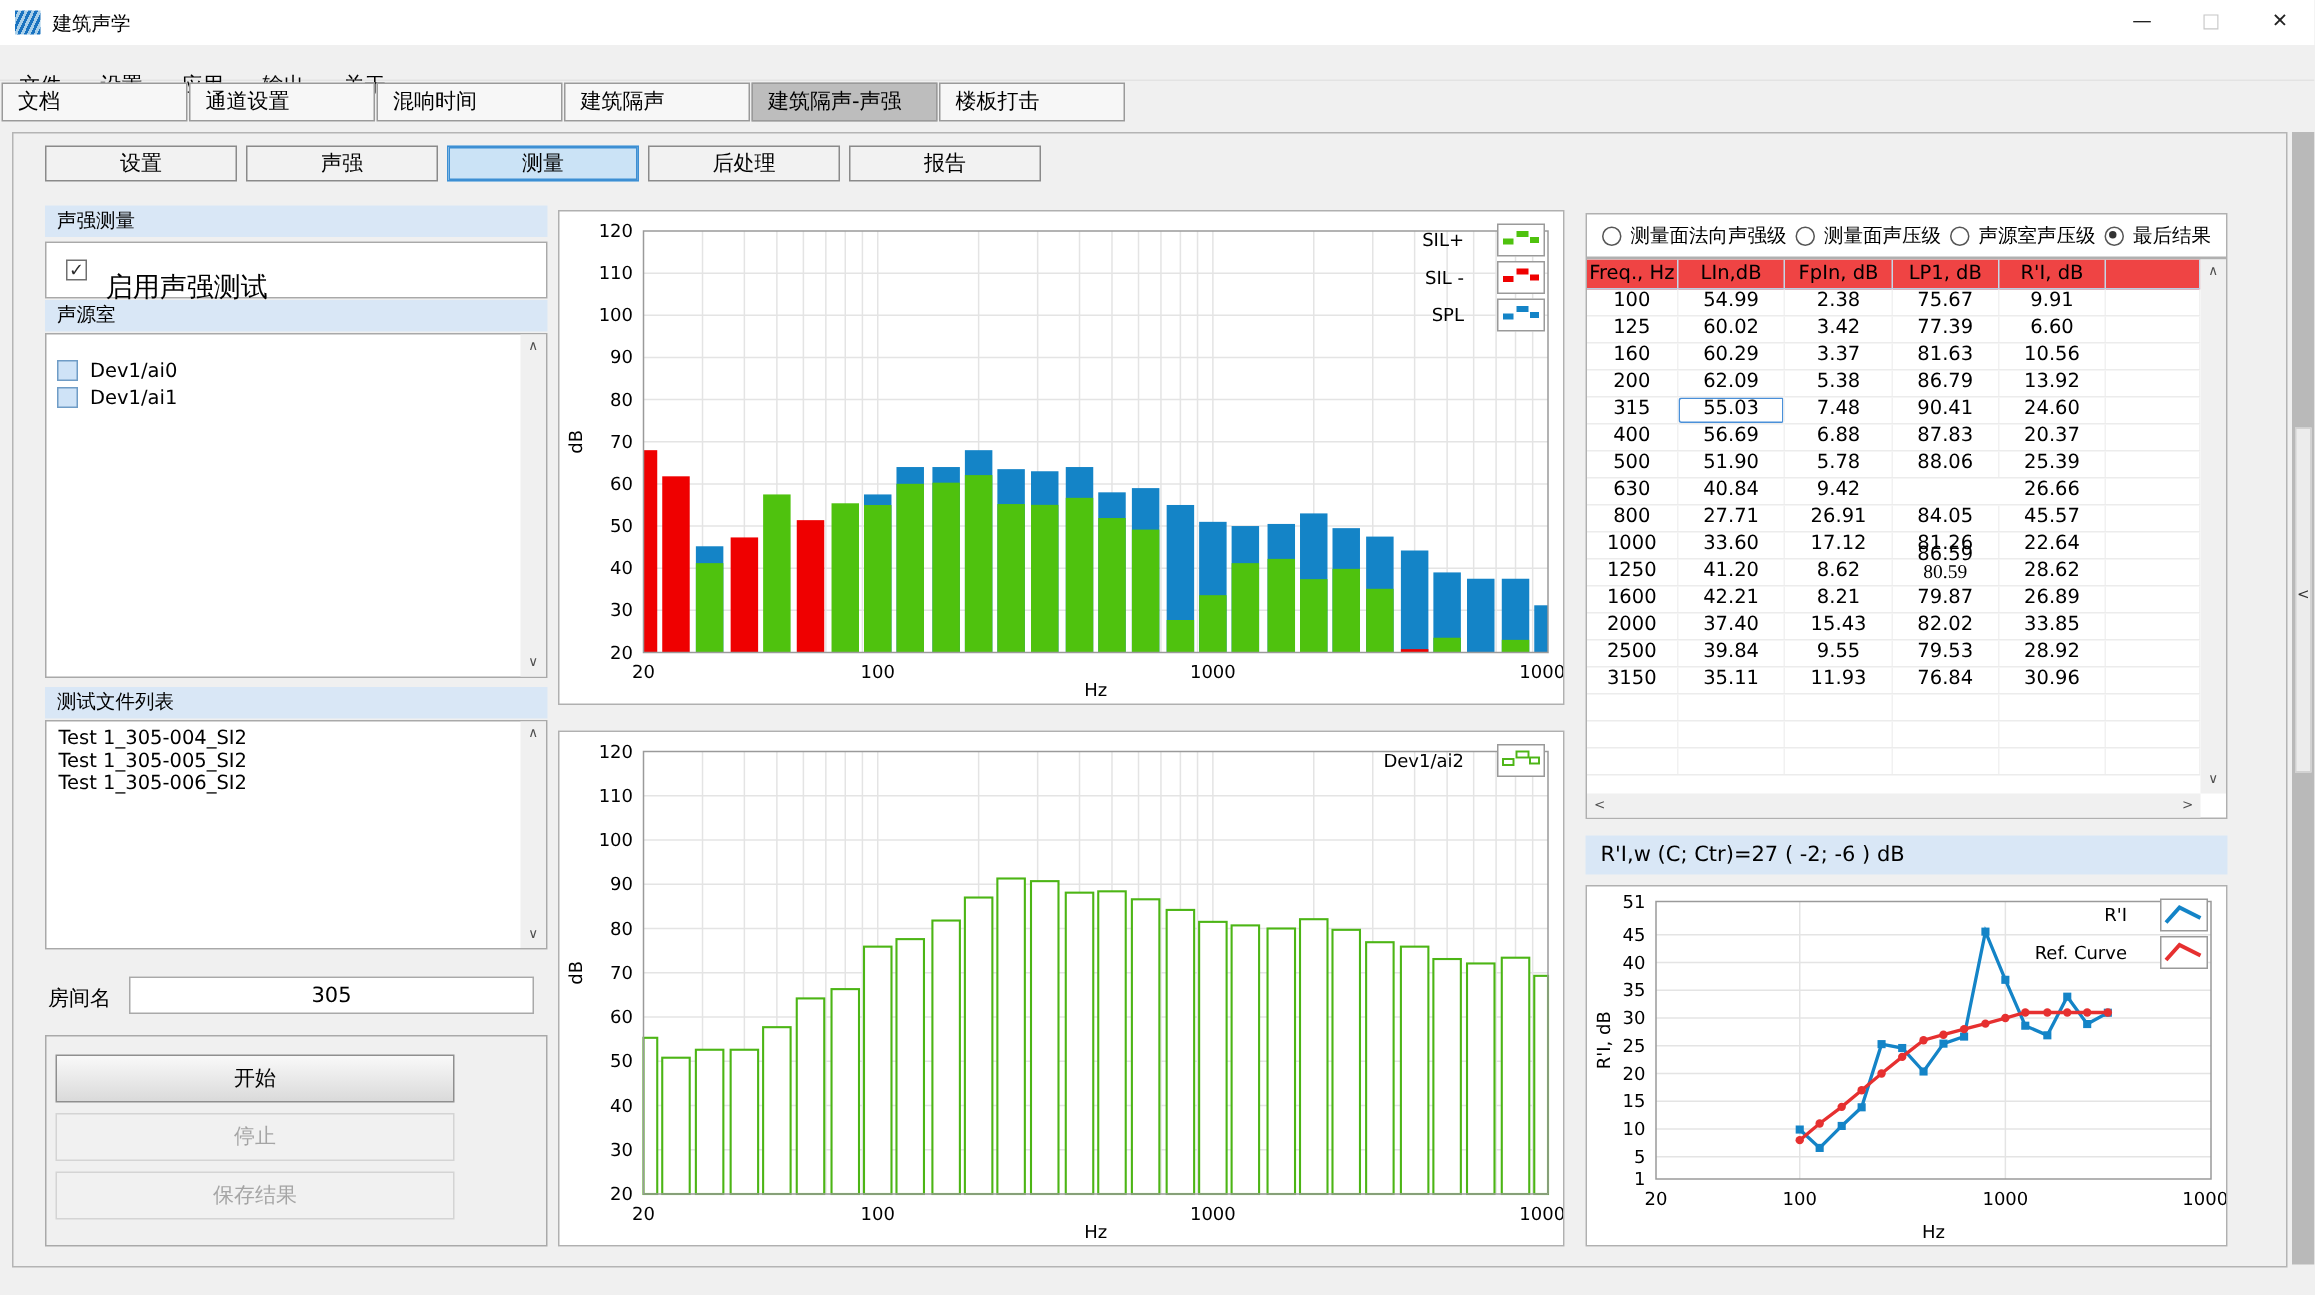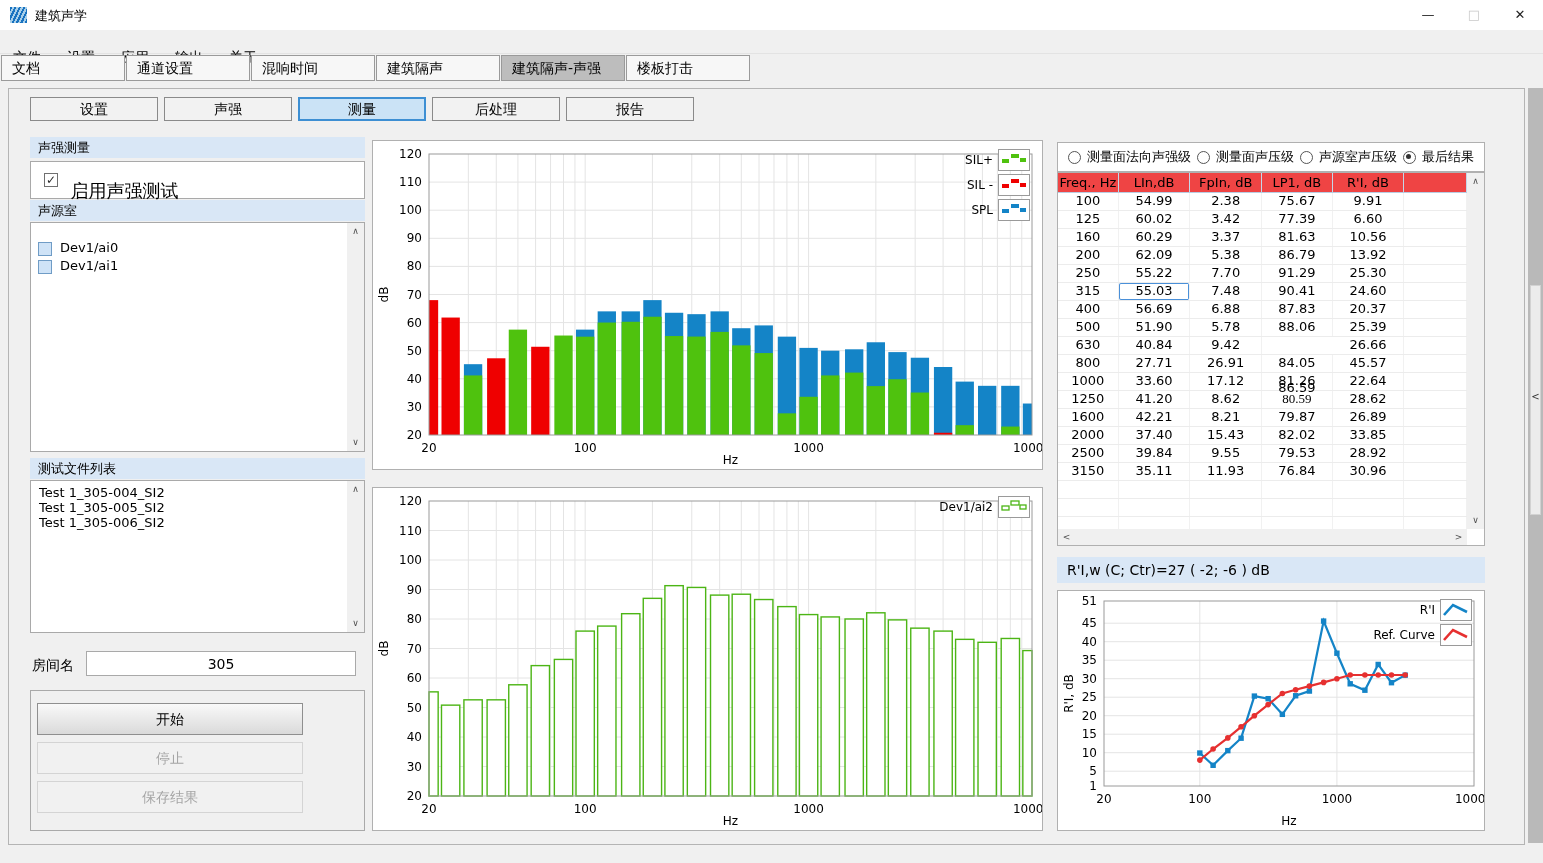--- a/index.html
+++ b/index.html
@@ -48,21 +48,21 @@
   .btn{position:absolute;left:37px;width:266px;height:32px;border:1px solid #8f8f8f;
        background:linear-gradient(#f9f9f9,#dadada);text-align:center;line-height:30px;font-size:14px;box-sizing:border-box}
   .btn.disabled{background:#f1f1f1;border-color:#d4d4d4;color:#a5a5a5}
   
   .panel{position:absolute;background:#fff;border:1px solid #b0b0b0;box-sizing:border-box}
   #panel-top{left:372px;top:140px;width:671px;height:330px}
   #panel-mid{left:372px;top:487px;width:671px;height:344px}
   #panel-ri{left:1057px;top:590px;width:428px;height:241px}
   svg text{font-family:"DejaVu Sans","Liberation Sans",sans-serif;font-size:12px;fill:#000}
   .legend{position:absolute;top:8px;right:12px;display:flex;flex-direction:column;gap:3px;align-items:flex-end}
-  .legend-row{display:flex;align-items:center;gap:5px;font-size:12px}
+  .legend-row{display:flex;align-items:center;gap:22px;font-size:12px}
   .legend-icon{width:30px;height:20px;background:#fff;border:1px solid #9a9a9a;display:block}
   
   .radio-bar{position:absolute;left:1057px;top:142px;width:428px;height:30px;background:#fff;border:1px solid #b0b0b0;
              display:flex;align-items:center;justify-content:space-between;padding:0 10px;box-sizing:border-box;font-size:13px}
   .radio-opt{display:flex;align-items:center;white-space:nowrap}
   .radio{width:13px;height:13px;border:1px solid #555;border-radius:50%;background:#fff;display:inline-block;
          margin-right:6px;position:relative;box-sizing:border-box;flex:none}
   .radio.sel::after{content:"";position:absolute;left:2px;top:2px;width:5px;height:5px;border-radius:50%;background:#333}
   #itable{position:absolute;left:1057px;top:172px;width:428px;height:374px;background:#fff;border:1px solid #b0b0b0;box-sizing:border-box}
   .thead{display:flex;height:19px;background:#ef4444;border-bottom:1px solid #b9cde2}
@@ -432,28 +432,20 @@
         </div>
         <div class="trow">
           <div class="td" style="width: 61px;">200</div>
           <div class="td" style="width: 72px;">62.09</div>
           <div class="td" style="width: 72px;">5.38</div>
           <div class="td" style="width: 71px;">86.79</div>
           <div class="td" style="width: 72px;">13.92</div>
           <div class="td" style="width: 63px;"></div>
         </div>
         <div class="trow">
-          <div class="td" style="width: 61px;">250</div>
-          <div class="td" style="width: 72px;">55.22</div>
-          <div class="td" style="width: 72px;">7.70</div>
-          <div class="td" style="width: 71px;">91.29</div>
-          <div class="td" style="width: 72px;">25.30</div>
-          <div class="td" style="width: 63px;"></div>
-        </div>
-        <div class="trow">
           <div class="td" style="width: 61px;">315</div>
           <div class="td selcell" style="width: 72px;">55.03</div>
           <div class="td" style="width: 72px;">7.48</div>
           <div class="td" style="width: 71px;">90.41</div>
           <div class="td" style="width: 72px;">24.60</div>
           <div class="td" style="width: 63px;"></div>
         </div>
         <div class="trow">
           <div class="td" style="width: 61px;">400</div>
           <div class="td" style="width: 72px;">56.69</div>

